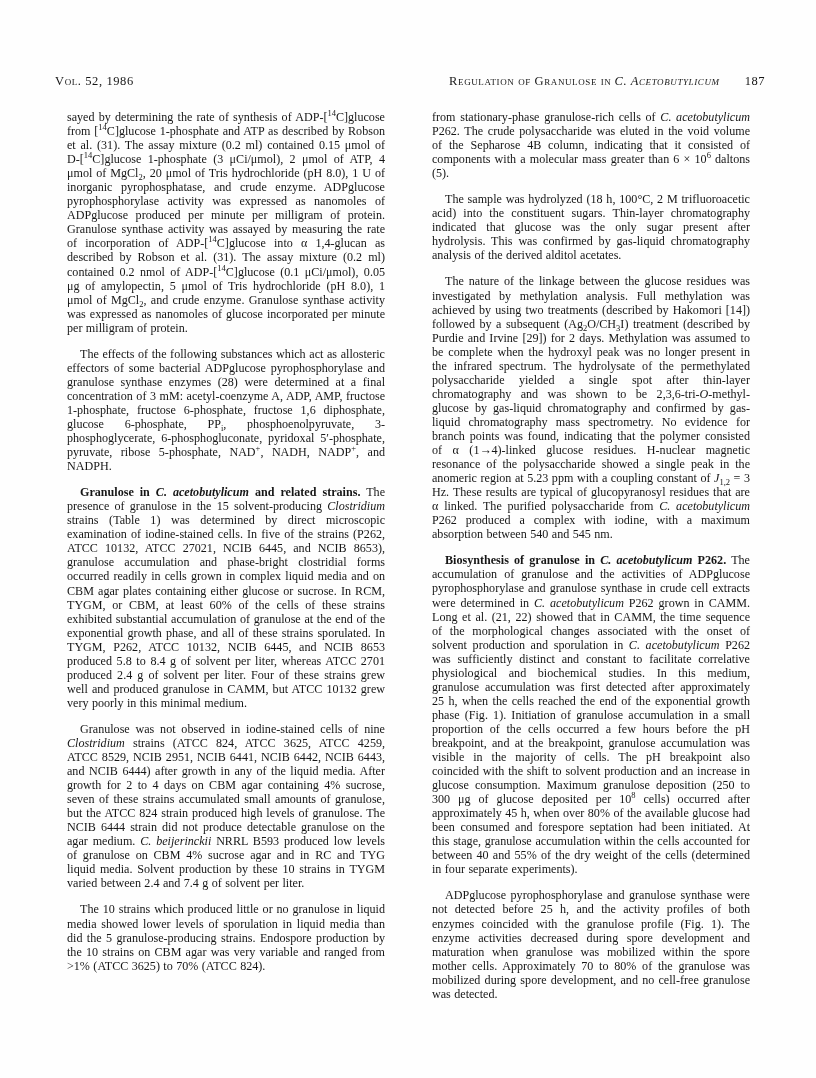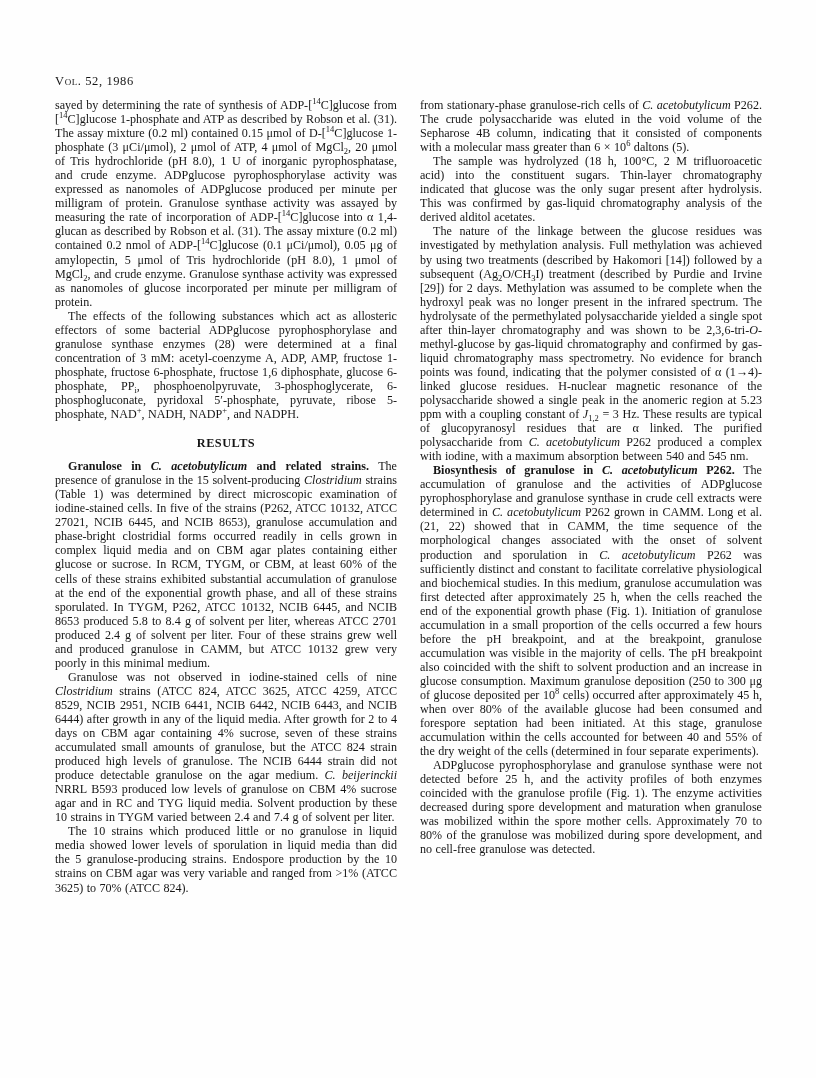--- a/index.html
+++ b/index.html
@@ -49,21 +49,21 @@
   }
   .col {
     width: 342px;
     flex: 0 0 342px;
     text-align: justify;
     font-size: 12.1px;
     line-height: 14.05px;
     word-spacing: 0.4px;
   }
   .col p.para {
-    margin: 0;
+    margin: 12px;
     padding: 0;
   }
   .col p.indent {
     text-indent: 13px;
   }
   .section-heading {
     text-align: center;
     font-weight: bold;
     font-size: 12.3px;
     letter-spacing: 0.5px;
@@ -78,27 +78,31 @@
     font-style: italic;
   }
 </style>
 </head>
 <body>
 
 <div class="page">
 
   <div class="page-header">
     <span class="smallcaps">Vol. 52, 1986</span>
+    <span class="running-title">
+      <span class="smallcaps">Regulation of Granulose in</span>
+      <span class="smallcaps species"> C. Acetobutylicum</span>
+      <span class="page-number">187</span>
+    </span>
   </div>
 
   <div class="columns">
     <div class="col" id="col-left">
         <p class="para">sayed by determining the rate of synthesis of ADP-[<sup>14</sup>C]glucose from [<sup>14</sup>C]glucose 1-phosphate and ATP as described by Robson et al. (31). The assay mixture (0.2 ml) contained 0.15 μmol of D-[<sup>14</sup>C]glucose 1-phosphate (3 μCi/μmol), 2 μmol of ATP, 4 μmol of MgCl<sub>2</sub>, 20 μmol of Tris hydrochloride (pH 8.0), 1 U of inorganic pyrophosphatase, and crude enzyme. ADPglucose pyrophosphorylase activity was expressed as nanomoles of ADPglucose produced per minute per milligram of protein. Granulose synthase activity was assayed by measuring the rate of incorporation of ADP-[<sup>14</sup>C]glucose into α 1,4-glucan as described by Robson et al. (31). The assay mixture (0.2 ml) contained 0.2 nmol of ADP-[<sup>14</sup>C]glucose (0.1 μCi/μmol), 0.05 μg of amylopectin, 5 μmol of Tris hydrochloride (pH 8.0), 1 μmol of MgCl<sub>2</sub>, and crude enzyme. Granulose synthase activity was expressed as nanomoles of glucose incorporated per minute per milligram of protein.</p>
         <p class="para indent">The effects of the following substances which act as allosteric effectors of some bacterial ADPglucose pyrophosphorylase and granulose synthase enzymes (28) were determined at a final concentration of 3 mM: acetyl-coenzyme A, ADP, AMP, fructose 1-phosphate, fructose 6-phosphate, fructose 1,6 diphosphate, glucose 6-phosphate, PP<sub>i</sub>, phosphoenolpyruvate, 3-phosphoglycerate, 6-phosphogluconate, pyridoxal 5′-phosphate, pyruvate, ribose 5-phosphate, NAD<sup>+</sup>, NADH, NADP<sup>+</sup>, and NADPH.</p>
-        <div class="section-heading">RESULTS</div>
         <p class="para indent"><b>Granulose in <i>C. acetobutylicum</i> and related strains.</b> The presence of granulose in the 15 solvent-producing <i>Clostridium</i> strains (Table 1) was determined by direct microscopic examination of iodine-stained cells. In five of the strains (P262, ATCC 10132, ATCC 27021, NCIB 6445, and NCIB 8653), granulose accumulation and phase-bright clostridial forms occurred readily in cells grown in complex liquid media and on CBM agar plates containing either glucose or sucrose. In RCM, TYGM, or CBM, at least 60% of the cells of these strains exhibited substantial accumulation of granulose at the end of the exponential growth phase, and all of these strains sporulated. In TYGM, P262, ATCC 10132, NCIB 6445, and NCIB 8653 produced 5.8 to 8.4 g of solvent per liter, whereas ATCC 2701 produced 2.4 g of solvent per liter. Four of these strains grew well and produced granulose in CAMM, but ATCC 10132 grew very poorly in this minimal medium.</p>
         <p class="para indent">Granulose was not observed in iodine-stained cells of nine <i>Clostridium</i> strains (ATCC 824, ATCC 3625, ATCC 4259, ATCC 8529, NCIB 2951, NCIB 6441, NCIB 6442, NCIB 6443, and NCIB 6444) after growth in any of the liquid media. After growth for 2 to 4 days on CBM agar containing 4% sucrose, seven of these strains accumulated small amounts of granulose, but the ATCC 824 strain produced high levels of granulose. The NCIB 6444 strain did not produce detectable granulose on the agar medium. <i>C. beijerinckii</i> NRRL B593 produced low levels of granulose on CBM 4% sucrose agar and in RC and TYG liquid media. Solvent production by these 10 strains in TYGM varied between 2.4 and 7.4 g of solvent per liter.</p>
         <p class="para indent">The 10 strains which produced little or no granulose in liquid media showed lower levels of sporulation in liquid media than did the 5 granulose-producing strains. Endospore production by the 10 strains on CBM agar was very variable and ranged from &gt;1% (ATCC 3625) to 70% (ATCC 824).</p>
       </div>
     <div class="col" id="col-right">
         <p class="para">from stationary-phase granulose-rich cells of <i>C. acetobutylicum</i> P262. The crude polysaccharide was eluted in the void volume of the Sepharose 4B column, indicating that it consisted of components with a molecular mass greater than 6 × 10<sup>6</sup> daltons (5).</p>
         <p class="para indent">The sample was hydrolyzed (18 h, 100°C, 2 M trifluoroacetic acid) into the constituent sugars. Thin-layer chromatography indicated that glucose was the only sugar present after hydrolysis. This was confirmed by gas-liquid chromatography analysis of the derived alditol acetates.</p>
         <p class="para indent">The nature of the linkage between the glucose residues was investigated by methylation analysis. Full methylation was achieved by using two treatments (described by Hakomori [14]) followed by a subsequent (Ag<sub>2</sub>O/CH<sub>3</sub>I) treatment (described by Purdie and Irvine [29]) for 2 days. Methylation was assumed to be complete when the hydroxyl peak was no longer present in the infrared spectrum. The hydrolysate of the permethylated polysaccharide yielded a single spot after thin-layer chromatography and was shown to be 2,3,6-tri-<i>O</i>-methyl-glucose by gas-liquid chromatography and confirmed by gas-liquid chromatography mass spectrometry. No evidence for branch points was found, indicating that the polymer consisted of α (1→4)-linked glucose residues. H-nuclear magnetic resonance of the polysaccharide showed a single peak in the anomeric region at 5.23 ppm with a coupling constant of <i>J</i><sub>1,2</sub> = 3 Hz. These results are typical of glucopyranosyl residues that are α linked. The purified polysaccharide from <i>C. acetobutylicum</i> P262 produced a complex with iodine, with a maximum absorption between 540 and 545 nm.</p>
         <p class="para indent"><b>Biosynthesis of granulose in <i>C. acetobutylicum</i> P262.</b> The accumulation of granulose and the activities of ADPglucose pyrophosphorylase and granulose synthase in crude cell extracts were determined in <i>C. acetobutylicum</i> P262 grown in CAMM. Long et al. (21, 22) showed that in CAMM, the time sequence of the morphological changes associated with the onset of solvent production and sporulation in <i>C. acetobutylicum</i> P262 was sufficiently distinct and constant to facilitate correlative physiological and biochemical studies. In this medium, granulose accumulation was first detected after approximately 25 h, when the cells reached the end of the exponential growth phase (Fig. 1). Initiation of granulose accumulation in a small proportion of the cells occurred a few hours before the pH breakpoint, and at the breakpoint, granulose accumulation was visible in the majority of cells. The pH breakpoint also coincided with the shift to solvent production and an increase in glucose consumption. Maximum granulose deposition (250 to 300 μg of glucose deposited per 10<sup>8</sup> cells) occurred after approximately 45 h, when over 80% of the available glucose had been consumed and forespore septation had been initiated. At this stage, granulose accumulation within the cells accounted for between 40 and 55% of the dry weight of the cells (determined in four separate experiments).</p>
         <p class="para indent">ADPglucose pyrophosphorylase and granulose synthase were not detected before 25 h, and the activity profiles of both enzymes coincided with the granulose profile (Fig. 1). The enzyme activities decreased during spore development and maturation when granulose was mobilized within the spore mother cells. Approximately 70 to 80% of the granulose was mobilized during spore development, and no cell-free granulose was detected.</p>

